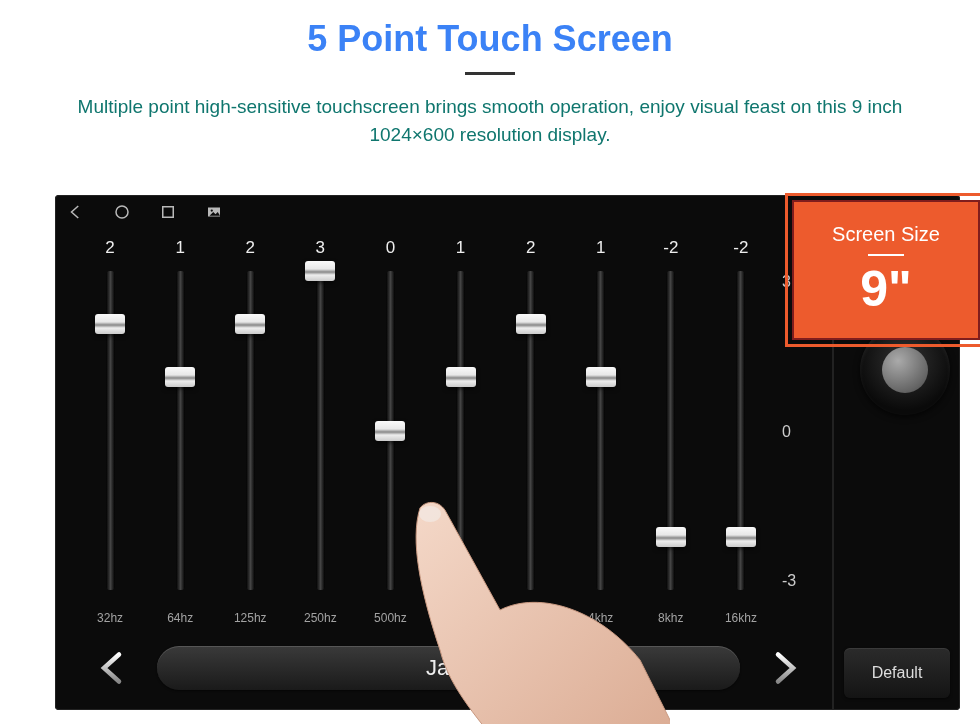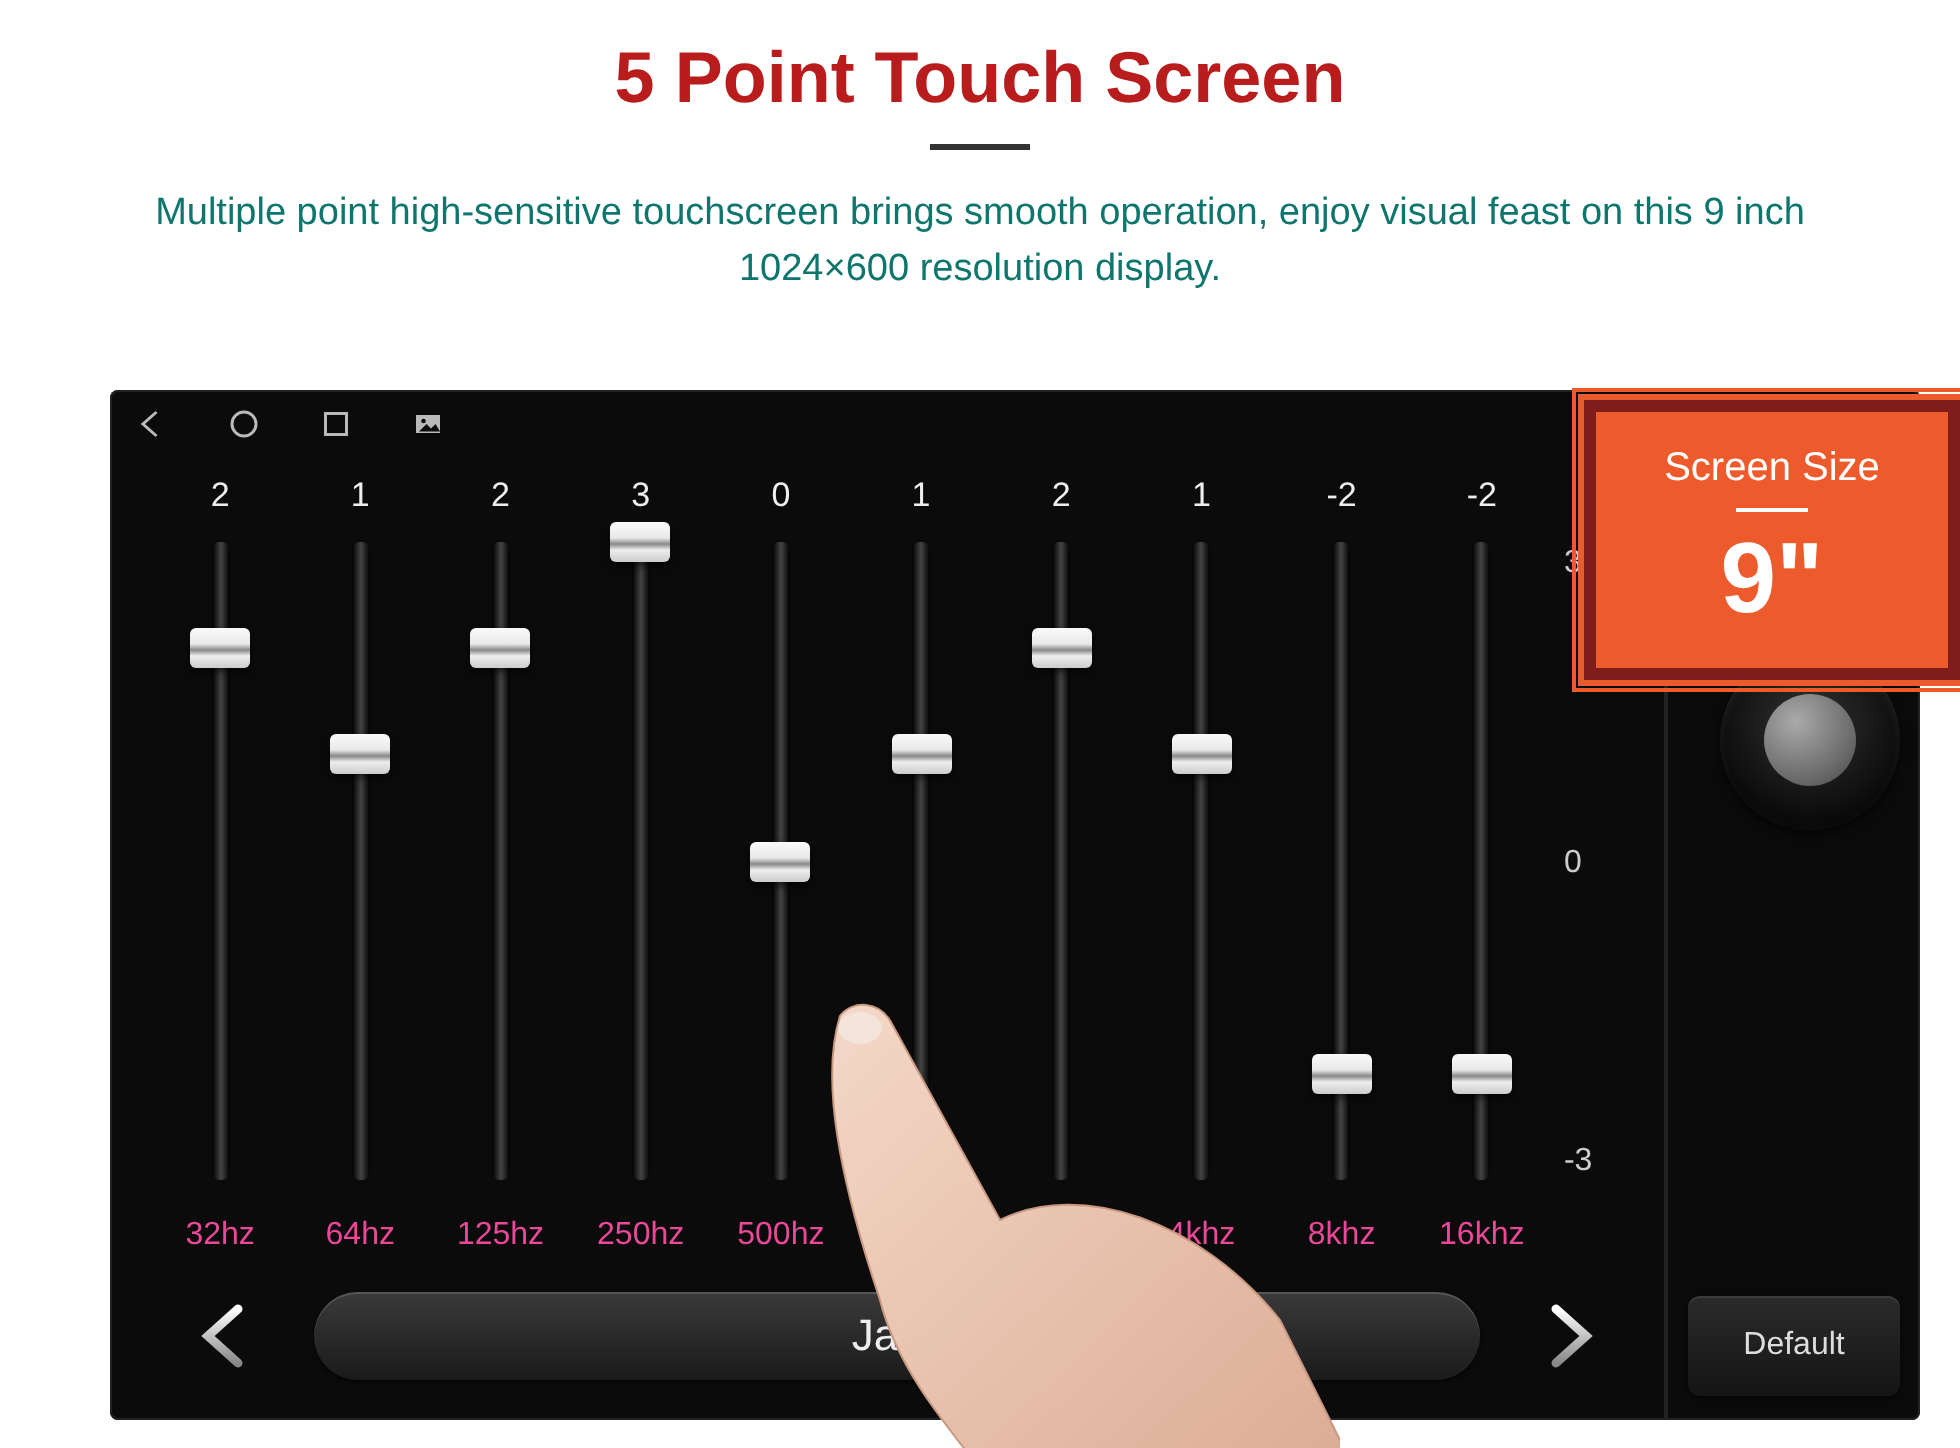--- a/index.html
+++ b/index.html
@@ -8,21 +8,21 @@
   height: 724px;
   font-family: -apple-system, BlinkMacSystemFont, "Segoe UI", Arial, sans-serif;
   background: #fff;
   overflow: hidden;
   position: relative;
 }
 .page-title {
   text-align: center;
   font-size: 36px;
   font-weight: 700;
-  color: #b91c1c;
+  color: #3b82f6;
   margin-top: 18px;
 }
 .title-underline {
   width: 50px;
   height: 3px;
   background: #333;
   margin: 12px auto 0;
 }
 .subtitle {
   text-align: center;
@@ -101,22 +101,22 @@
   position: absolute;
   left: 50%;
   transform: translateX(-50%);
   width: 30px;
   height: 20px;
   background: linear-gradient(180deg,#fafafa 0%,#e8e8e8 40%,#888 55%,#eee 70%,#ccc 100%);
   border-radius: 3px;
   box-shadow: 0 2px 4px rgba(0,0,0,.6);
 }
 .band-freq {
-  font-size: 16px;
-  color: #ec4899;
+  font-size: 12px;
+  color: #a3a3a3;
   height: 36px;
   display: flex;
   align-items: center;
 }
 .scale {
   width: 46px;
   display: flex;
   flex-direction: column;
   font-size: 16px;
   color: #ccc;
@@ -208,21 +208,21 @@
   white-space: nowrap;
   overflow: hidden;
 }
 .badge {
   position: absolute;
   right: 0;
   top: 200px;
   width: 188px;
   height: 140px;
   background: #ed5b2d;
-  border: 6px solid #7f1d1d;
+  border: 2px solid #7f1d1d;
   outline: 2px solid #ed5b2d;
   outline-offset: 4px;
   color: #fff;
   display: flex;
   flex-direction: column;
   align-items: center;
   justify-content: center;
   z-index: 30;
 }
 .badge::before {

